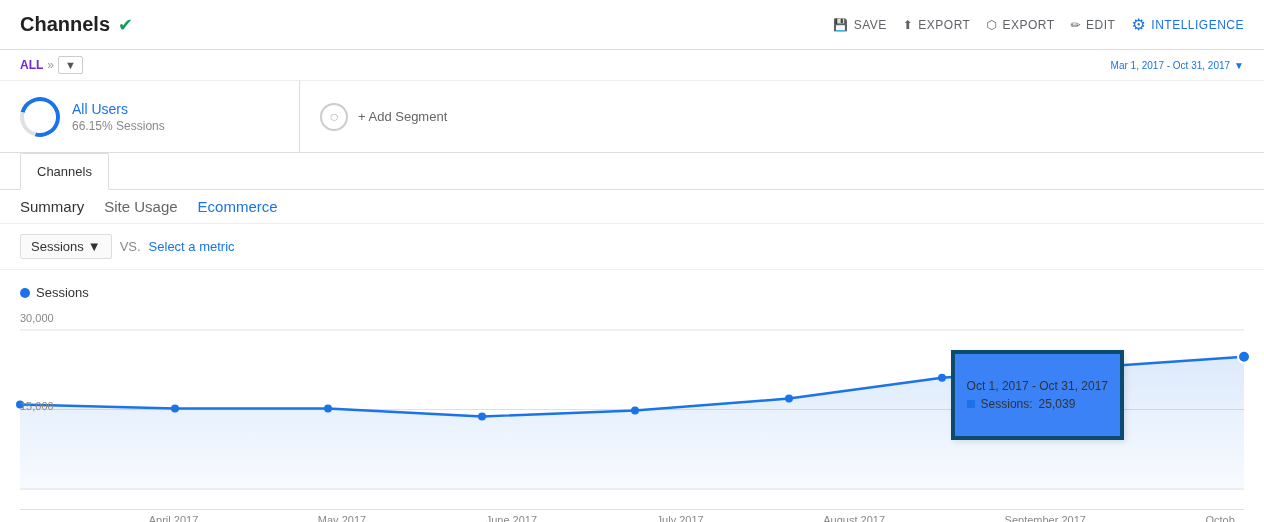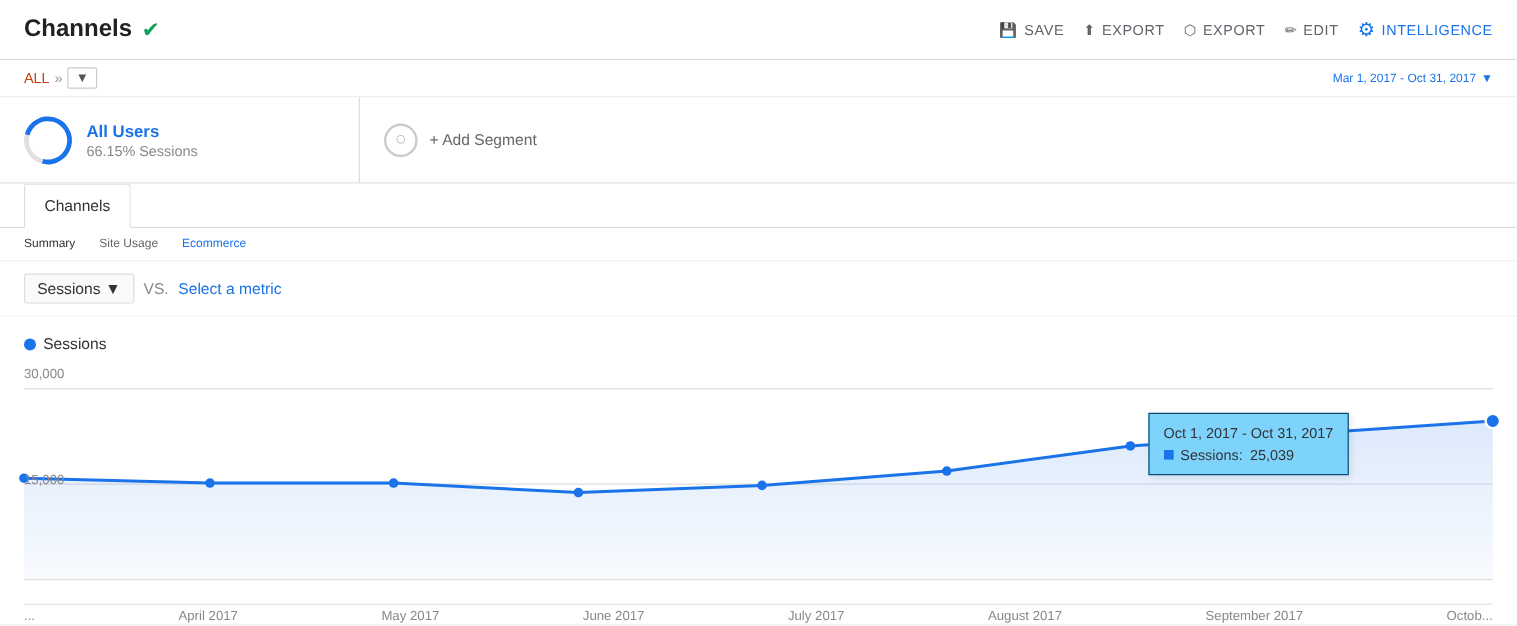--- a/index.html
+++ b/index.html
@@ -24,21 +24,21 @@
       font-size: 12px; cursor: pointer; background: none; border: none;
       font-weight: 500; letter-spacing: 0.5px;
     }
 
     .breadcrumb-bar {
       display: flex; align-items: center; justify-content: space-between;
       background: #fff; padding: 6px 20px; border-bottom: 1px solid #eee;
       font-size: 12px; color: #666;
     }
     .breadcrumb-left { display: flex; align-items: center; gap: 4px; }
-    .breadcrumb-link { color: #c2410c; cursor: pointer; font-weight: 400; }
+    .breadcrumb-link { color: #6d28d9; cursor: pointer; font-weight: 700; }
     .breadcrumb-sep { color: #999; }
     .breadcrumb-current { color: #333; font-weight: 500; }
     .breadcrumb-dropdown {
       background: #fff; border: 1px solid #ccc; padding: 2px 6px;
       cursor: pointer; font-size: 11px; color: #555; border-radius: 2px;
     }
     .date-range {
       color: #1a73e8; cursor: pointer; font-size: 10px;
       display: flex; align-items: center; gap: 4px; padding-left: 36px;
     }
@@ -52,21 +52,21 @@
       padding: 14px 20px; border-right: 1px solid #ddd;
       min-width: 300px; cursor: pointer;
     }
     .segment-circle {
       width: 40px; height: 40px; border-radius: 50%;
       border: 4px solid #1a73e8; border-top-color: #e0e0e0;
       flex-shrink: 0; animation: none;
       background: transparent;
     }
     .segment-info { display: flex; flex-direction: column; }
-    .segment-name { font-size: 14px; font-weight: 700; color: #1a73e8; }
+    .segment-name { font-size: 14px; font-weight: 400; color: #1a73e8; }
     .segment-stat { font-size: 12px; color: #888; margin-top: 2px; }
 
     .add-segment-card {
       display: flex; align-items: center; gap: 10px;
       padding: 14px 20px; cursor: pointer; color: #999; flex: 1;
     }
     .add-segment-circle {
       width: 28px; height: 28px; border-radius: 50%;
       border: 2px solid #ccc; display: flex; align-items: center; justify-content: center;
       font-size: 16px; color: #bbb; flex-shrink: 0;
@@ -84,21 +84,21 @@
     .tab.active {
       color: #333; font-weight: 500;
       border: 1px solid #ddd; border-bottom: 1px solid #fff;
       background: #fff; border-radius: 2px 2px 0 0;
     }
 
     .sub-tabs-bar {
       background: #fff; border-bottom: 1px solid #eee;
       padding: 8px 20px; display: flex; gap: 20px; align-items: center;
     }
-    .sub-tab { color: #666; font-size: 10px; cursor: pointer; }
+    .sub-tab { color: #666; font-size: 15px; cursor: pointer; }
     .sub-tab.active { color: #333; font-weight: 500; }
     .sub-tab.ecommerce { color: #1a73e8; cursor: pointer; }
 
     .chart-controls {
       background: #fff; padding: 10px 20px;
       display: flex; align-items: center; justify-content: space-between;
       border-bottom: 1px solid #f0f0f0;
     }
     .chart-controls-left { display: flex; align-items: center; gap: 8px; }
     .metric-dropdown {
@@ -135,21 +135,21 @@
 
     .chart-wrapper {
       position: relative; width: 100%; height: 200px;
       border-bottom: 1px solid #e0e0e0;
     }
 
     svg.chart-svg { width: 100%; height: 100%; overflow: visible; }
 
     .tooltip-box {
       position: absolute; right: 120px; top: 40px;
-      background: #7dd3fc; border: 1px solid #0c4a6e; padding: 9px 12px;
+      background: #3b82f6; border: 4px solid #0c4a6e; padding: 25px 12px;
       font-size: 12px; box-shadow: 2px 2px 6px rgba(0,0,0,0.1);
       pointer-events: none; z-index: 10;
     }
     .tooltip-title { font-weight: 500; color: #333; margin-bottom: 4px; font-size: 12px; }
     .tooltip-row { display: flex; align-items: center; gap: 6px; }
     .tooltip-square { width: 8px; height: 8px; background: #1a73e8; flex-shrink: 0; }
     .tooltip-val { color: #333; }
 
     .x-axis {
       display: flex; justify-content: space-between;

